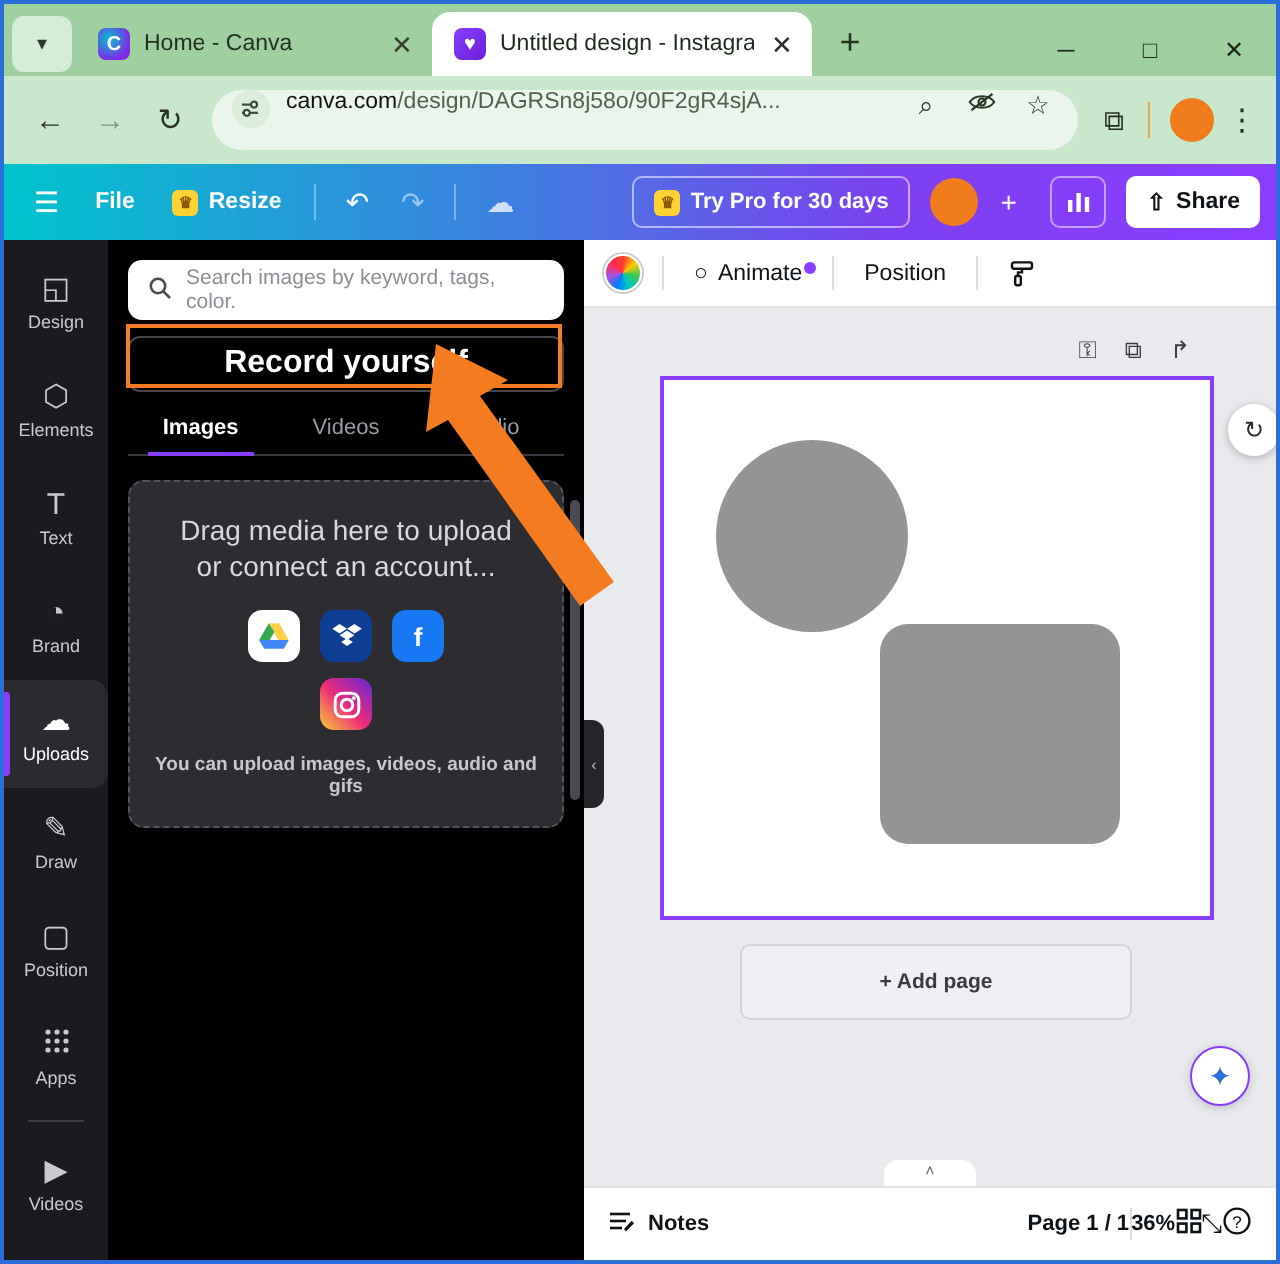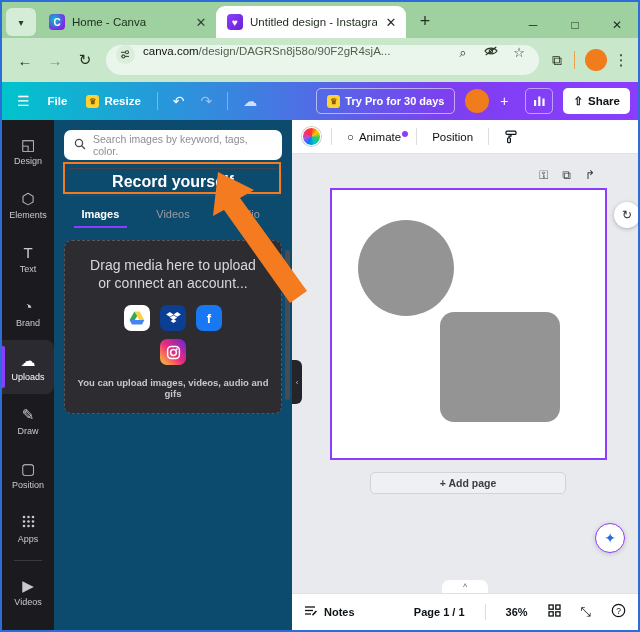--- a/index.html
+++ b/index.html
@@ -127,21 +127,21 @@
   .rail-item.active { background: #2a2a30; color: #fff;
     border-radius: 0 8px 8px 0; }
   .rail-item.active::before { content: ""; position: absolute; left: 0;
     top: 6px; bottom: 6px; width: 3px; background: #8b3dff;
     border-radius: 0 2px 2px 0; }
   .rail-sep { height: 1px; background: #3a3a42; margin: 4px 12px; }
 
   
   .panel {
     position: absolute; top: 118px; left: 52px; width: 238px; bottom: 0;
-    background: #0c4a6e; padding: 10px 10px 0 10px;
+    background: #000000; padding: 10px 10px 0 10px;
   }
   .searchbox {
     height: 30px; background: #fff; border-radius: 7px; display: flex;
     align-items: center; gap: 7px; padding: 0 10px;
   }
   .searchbox .sico { color: #4a4a52; font-size: 12px; }
   .searchbox .sph { color: #8d8d96; font-size: 10.5px; }
   .uploadrow { display: flex; gap: 6px; margin-top: 10px; }
   .uploadbtn {
     flex: 1; height: 30px; background: #8b3dff; color: #fff;
@@ -244,40 +244,40 @@
     align-items: center; justify-content: center; color: #fff;
     font-size: 17px; margin-left: 2px;
   }
   .rotate-btn {
     position: absolute; left: 322px; top: 48px; width: 26px; height: 26px;
     border-radius: 50%; background: #fff; box-shadow: 0 1px 4px rgba(0,0,0,.25);
     display: flex; align-items: center; justify-content: center;
     font-size: 12px; color: #2b2b33;
   }
   .addpage {
-    position: absolute; left: 78px; top: 318px; width: 196px; height: 22px;
+    position: absolute; left: 78px; top: 318px; width: 196px; height: 38px;
     border: 1px solid #d3d4d9; border-radius: 5px; background: #eff0f3;
     display: flex; align-items: center; justify-content: center;
     font-size: 10.5px; color: #3b3b42; font-weight: bold;
   }
   .magic {
     position: absolute; right: 13px; bottom: 40px; width: 30px; height: 30px;
     border-radius: 50%; background: #fff;
     border: 1.5px solid #8b3dff; display: flex; align-items: center;
     justify-content: center; font-size: 14px; color: #2b6ed9;
     box-shadow: 0 1px 5px rgba(0,0,0,.18);
   }
   .bottombar {
     position: absolute; left: 0; right: 0; bottom: 0; height: 37px;
     background: #fff; display: flex; align-items: center; padding: 0 12px;
     border-top: 1px solid #e2e2e6;
   }
   .notes { display: flex; align-items: center; gap: 6px; font-size: 11px;
     color: #0d1216; font-weight: bold; }
-  .bb-right { margin-left: auto; display: flex; align-items: center; gap: 20px;
+  .bb-right { margin-left: auto; display: flex; align-items: center; gap: 0;
     font-size: 11px; color: #0d1216; font-weight: bold; }
   .bb-sep { width: 1px; height: 16px; background: #dcdce1; }
   .bb-ico { font-size: 13px; font-weight: normal; }
   .pagepill {
     position: absolute; left: 50%; transform: translateX(-50%); bottom: 37px;
     width: 46px; height: 13px; background: #fff; border-radius: 7px 7px 0 0;
     color: #64646d; font-size: 8px; text-align: center; line-height: 11px;
   }
 
   

